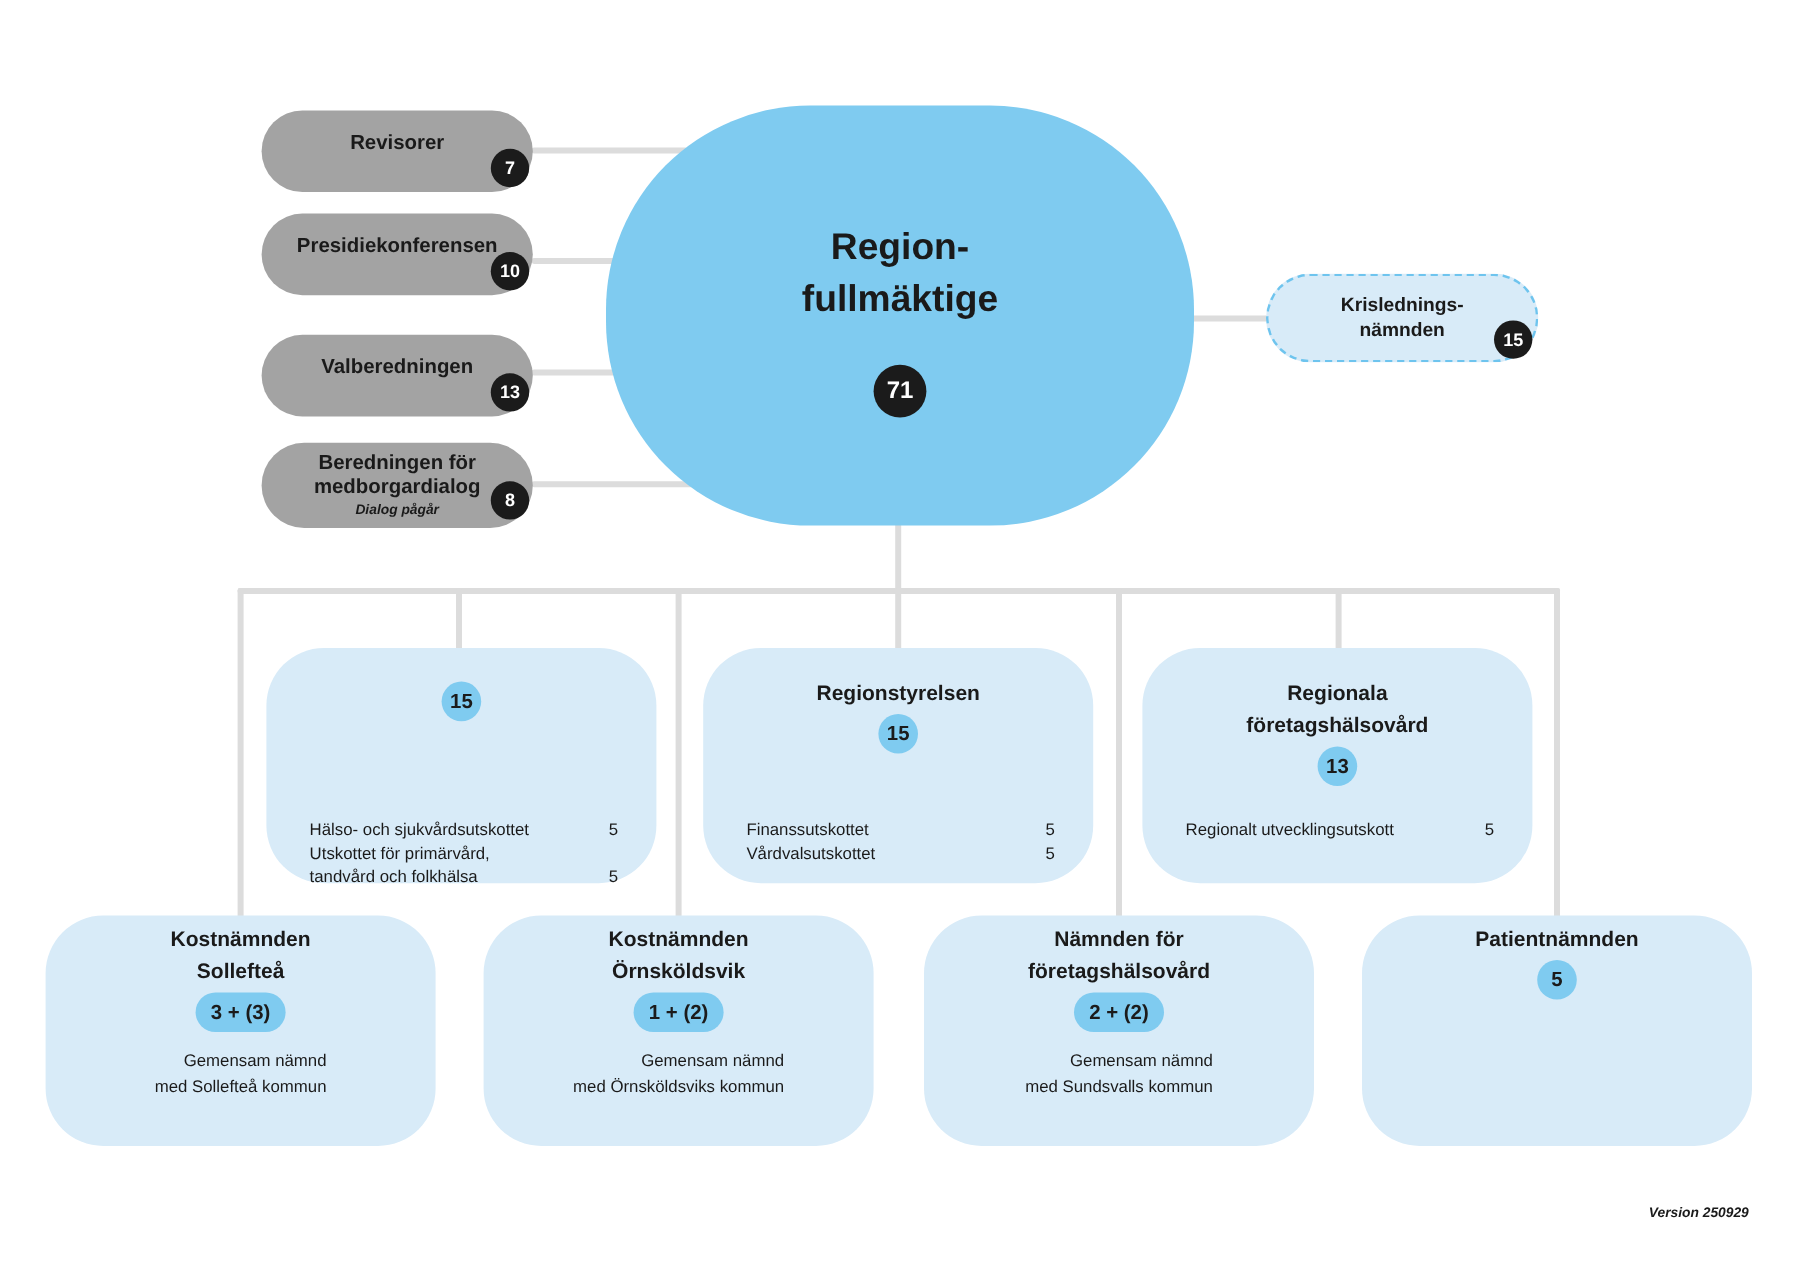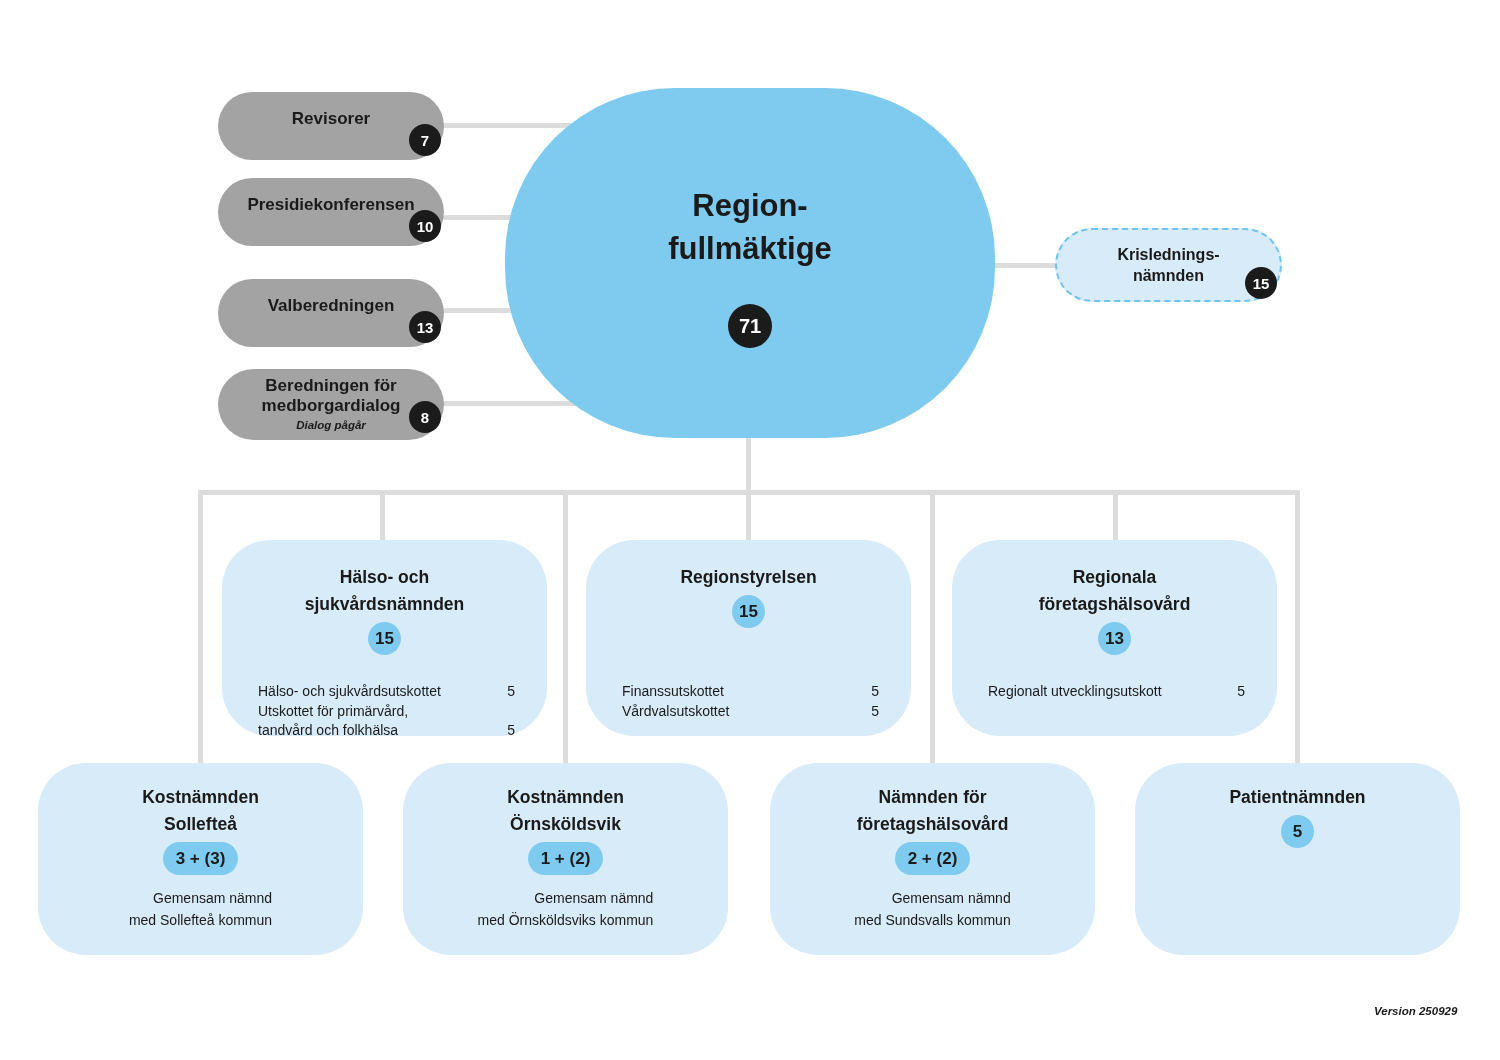--- a/index.html
+++ b/index.html
@@ -33,21 +33,21 @@
   .crisis-box { position:absolute; left:1055px; top:228px; width:227px; height:74px;
                 border-radius:37px; background:#d8ebf8; border:2px dashed #6ec4ee;
                 box-sizing:border-box; display:flex; align-items:center; justify-content:center; }
   .crisis-title { font-weight:700; font-size:16px; line-height:21px; text-align:center; }
   .crisis-badge { position:absolute; right:3px; top:37px; }
 
   
   .mid-box, .bot-box { position:absolute; background:#d8ebf8; border-radius:48px;
                        box-sizing:border-box; display:flex; flex-direction:column; align-items:center; }
   .mid-box { top:540px; width:325px; height:196px; padding-top:24px; }
-  .bot-box { top:763px; width:325px; height:192px; padding-top:21px; }
+  .bot-box { top:763px; width:325px; height:192px; padding-top:6px; }
   .box-title { font-weight:700; font-size:17.5px; line-height:27px; text-align:center; }
   .badge-blue { height:33px; min-width:33px; border-radius:17px; background:#7fcbf0;
                 color:#1b1b1b; font-weight:700; font-size:17px; display:flex; align-items:center;
                 justify-content:center; margin-top:4px; box-sizing:border-box; padding:0 13px; }
   .badge-blue.circle { width:33px; padding:0; }
   .sub-list { position:absolute; top:142px; left:36px; right:32px; font-size:14px; line-height:19.5px; }
   .sub-row { display:flex; justify-content:space-between; }
   .bot-note { margin-top:13px; font-size:14px; line-height:21.5px; text-align:right; }
 
   .version { position:absolute; left:1374px; top:1005px; font-size:11.5px; font-weight:700; font-style:italic; }
@@ -101,24 +101,20 @@
 
   <div class="crisis-box">
     <div class="crisis-title">
       <div>Krislednings-</div>
       <div>nämnden</div>
     </div>
     <div class="badge-dark crisis-badge">15</div>
   </div>
 
   <div class="mid-box" style="left:222px;">
-    <div class="box-title">
-      <div>Hälso- och</div>
-      <div>sjukvårdsnämnden</div>
-    </div>
     <div class="badge-blue circle">15</div>
     <div class="sub-list">
       <div class="sub-row">
         <span>Hälso- och sjukvårdsutskottet</span>
         <span>5</span>
       </div>
       <div class="sub-row">
         <span>Utskottet för primärvård,</span>
         <span></span>
       </div>

